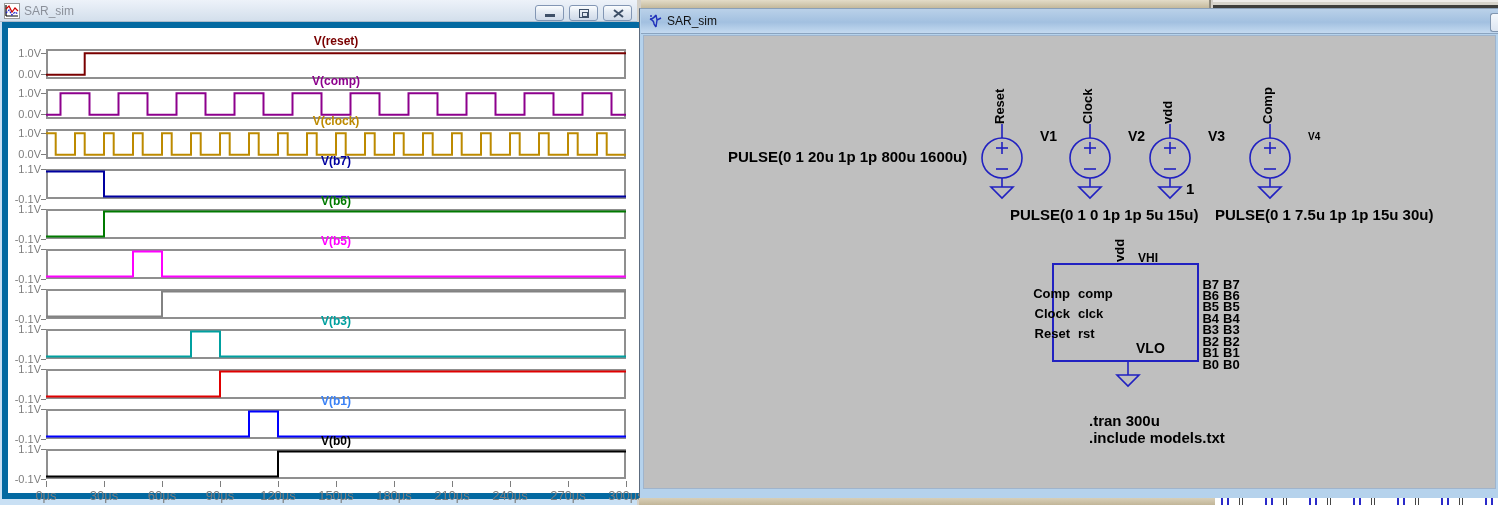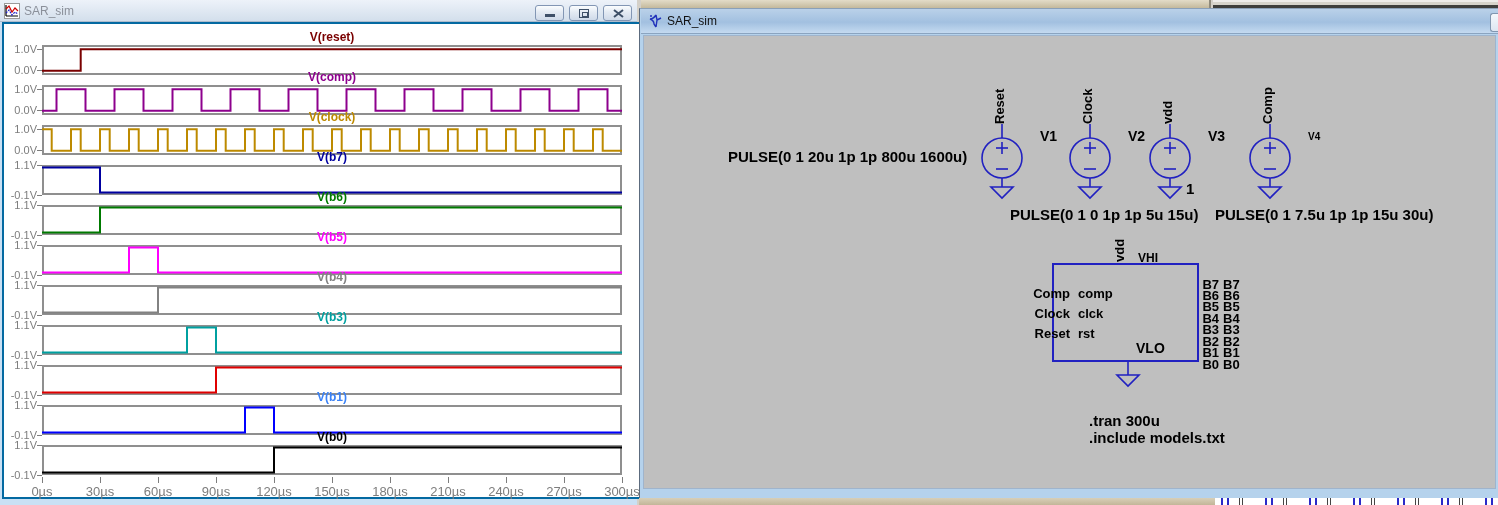--- a/index.html
+++ b/index.html
@@ -13,21 +13,21 @@
     background:linear-gradient(#edf2f9,#d3dfec); border-bottom:1px solid #aebccc; }
   #wave-title { left:24px; top:4px; font-size:12px; color:#8b909a; }
   .wicon { left:4px; top:3px; width:16px; height:16px; }
   .winbtns { right:5px; top:5px; display:flex; gap:5px; }
   .winbtn { width:29px; height:16px; border:1px solid #8296b4; border-radius:3px;
     background:linear-gradient(#fbfdfe,#e3eaf3 45%,#cfdae9); position:relative; }
   .glyph-min { position:absolute; left:9px; bottom:3px; width:10px; height:3px; background:#3e5068; }
   .glyph-restore { position:absolute; left:9px; top:3px; width:10px; height:9px; border:1px solid #3e5068; }
   .glyph-restore:after { content:""; position:absolute; left:2px; top:2px; width:4px; height:3px; border:1px solid #3e5068; }
   .wave-client { left:2px; top:22px; width:644px; height:477px; background:#ffffff;
-    border:2px solid #0369a1; }
+    border:6px solid #0369a1; }
   .wf-title { position:absolute; left:38px; width:580px; text-align:center;
     font-size:12px; font-weight:bold; height:13px; line-height:13px; }
   .wf-panel { position:absolute; left:38px; width:580px; height:30px; }
   .ylab { position:absolute; left:0; width:33px; text-align:right; font-size:11px;
     line-height:11px; color:#7d7d7d; }
   .ytick { position:absolute; left:33px; width:5px; height:1px; background:#7d7d7d; }
   .xtick { position:absolute; width:1px; height:6px; background:#7d7d7d; top:453px; }
   .xlab { position:absolute; top:460px; font-size:13px; color:#7d7d7d; width:60px; text-align:center; }
 
   
@@ -130,21 +130,20 @@
       <div class="ytick" style="top: 210.5px;"></div>
       <div class="wf-title" style="top: 207px; color: rgb(255, 0, 255);">V(b5)</div>
       <div class="wf-panel" style="top: 221px;"><svg width="580" height="30" viewBox="0 0 580 30">
           <rect x="1" y="1" width="578" height="28" fill="#ffffff" stroke="#8f8f8f" stroke-width="2"></rect>
           <path d="M0.0,27.5H87.0V2.5H116.0V27.5H580" fill="none" stroke="#ff00ff" stroke-width="2"></path>
         </svg></div>
       <div class="ylab" style="top: 215.5px;">1.1V</div>
       <div class="ytick" style="top: 220.5px;"></div>
       <div class="ylab" style="top: 245.5px;">-0.1V</div>
       <div class="ytick" style="top: 250.5px;"></div>
-      <div class="wf-title" style="top: 247px; color: rgb(130, 130, 130);">V(b4)</div>
       <div class="wf-panel" style="top: 261px;"><svg width="580" height="30" viewBox="0 0 580 30">
           <rect x="1" y="1" width="578" height="28" fill="#ffffff" stroke="#8f8f8f" stroke-width="2"></rect>
           <path d="M0.0,27.5H116.0V2.5H580" fill="none" stroke="#828282" stroke-width="2"></path>
         </svg></div>
       <div class="ylab" style="top: 255.5px;">1.1V</div>
       <div class="ytick" style="top: 260.5px;"></div>
       <div class="ylab" style="top: 285.5px;">-0.1V</div>
       <div class="ytick" style="top: 290.5px;"></div>
       <div class="wf-title" style="top: 287px; color: rgb(0, 160, 160);">V(b3)</div>
       <div class="wf-panel" style="top: 301px;"><svg width="580" height="30" viewBox="0 0 580 30">

